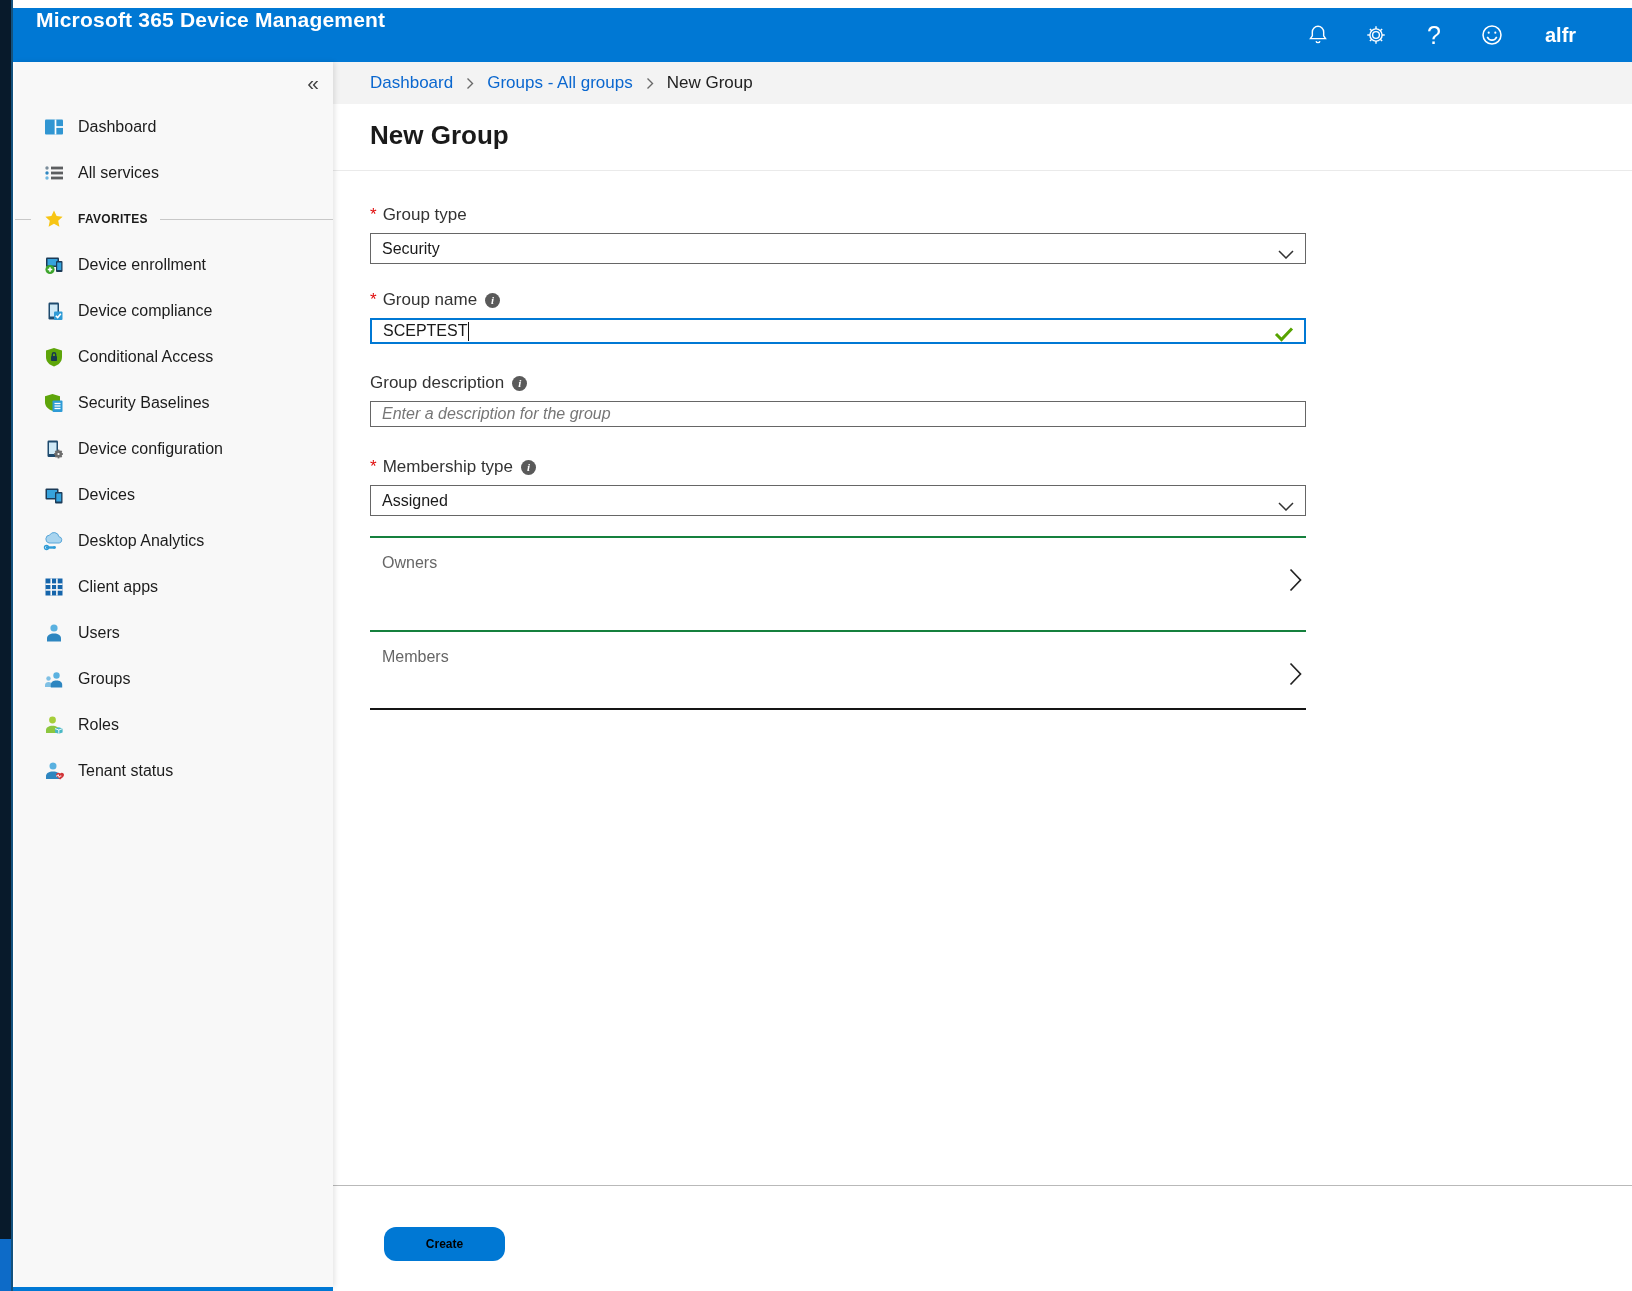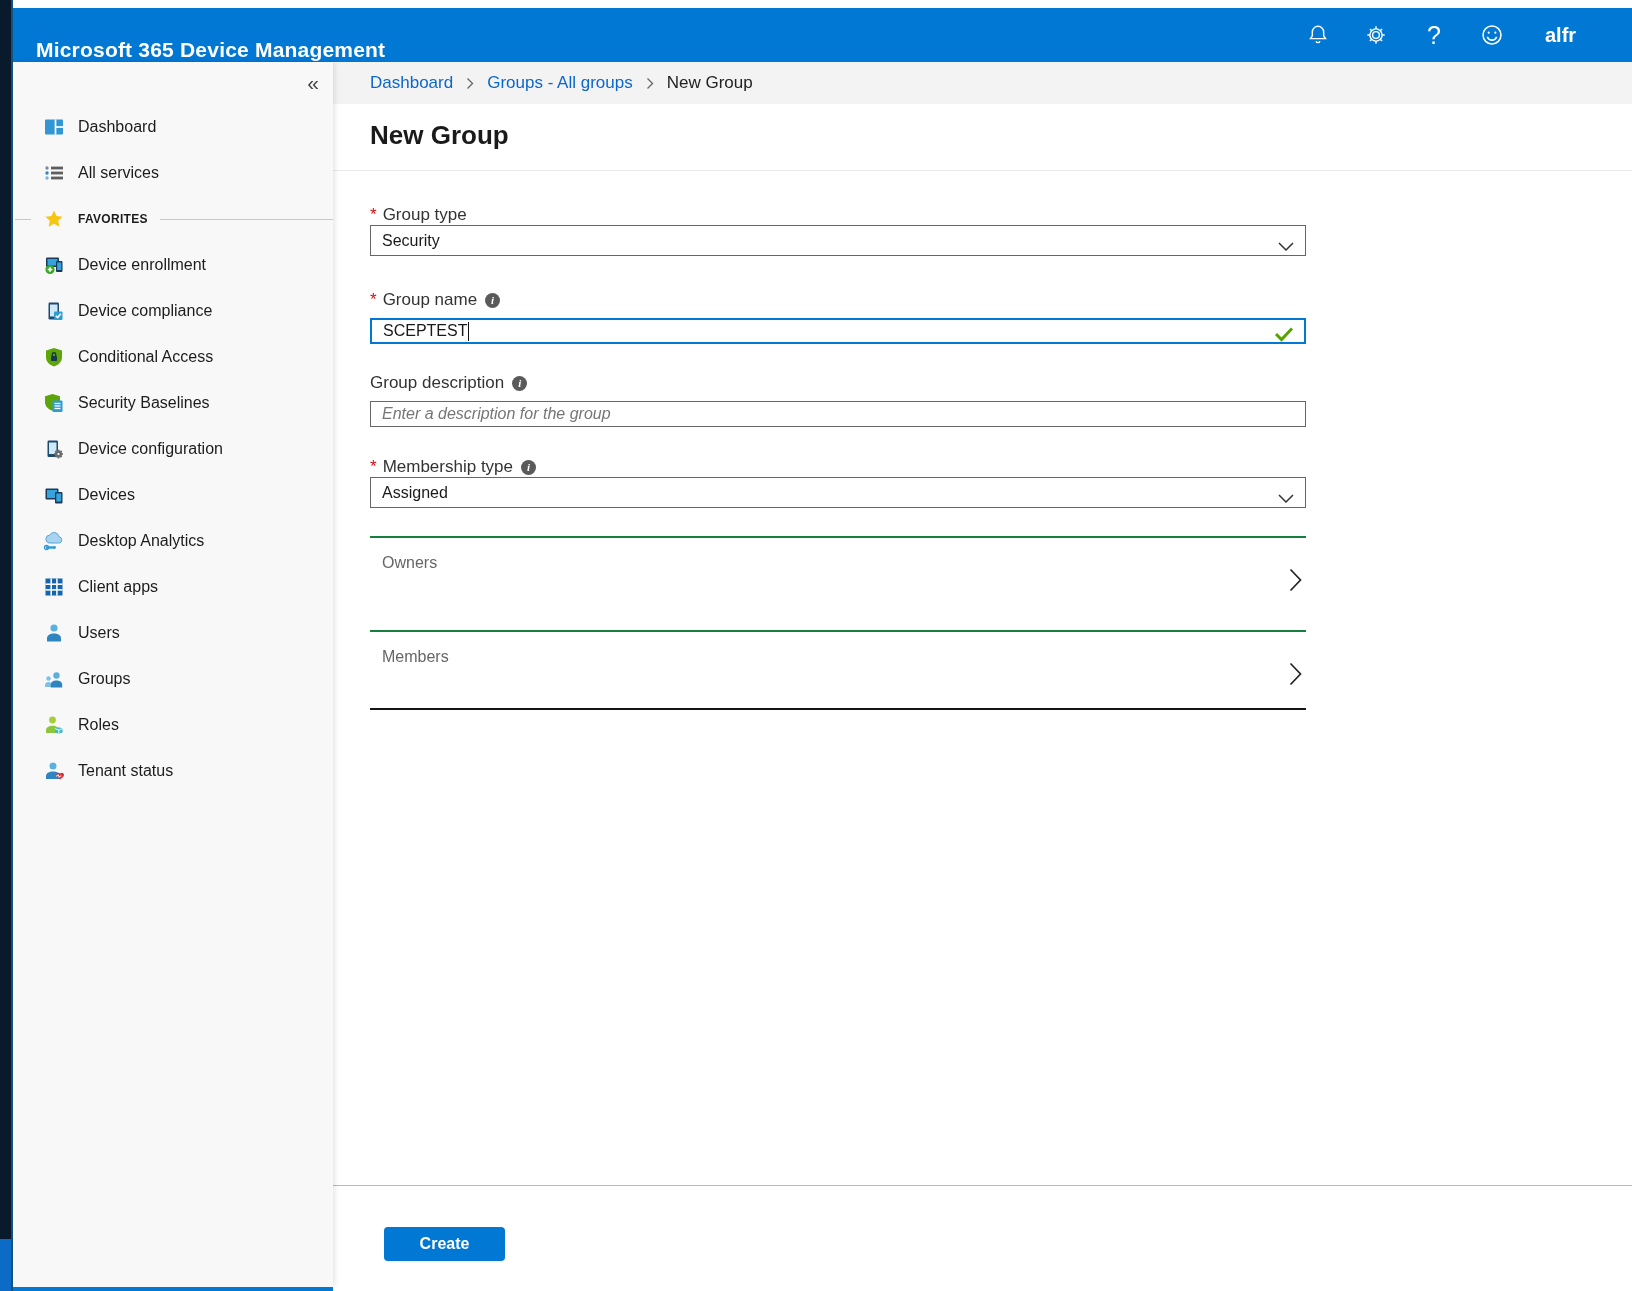--- a/index.html
+++ b/index.html
@@ -2,21 +2,21 @@
 <html><head>
 <meta charset="utf-8">
 <style>
   * { margin:0; padding:0; box-sizing:border-box; }
   html,body { width:1632px; height:1291px; overflow:hidden; }
   body { position:relative; font-family:"Liberation Sans", sans-serif; background:#fff; color:#1a1a1a; }
 
   
   .top-white { position:absolute; top:0; left:0; width:100%; height:8px; background:#fff; }
   .topbar { position:absolute; top:8px; left:0; width:100%; height:54px; background:#0078d4;
-            display:flex; align-items:flex-end; }
+            display:flex; align-items:flex-start; }
   .topbar-title { margin-left:36px; color:#fff; font-size:21px; font-weight:bold; letter-spacing:.2px; cursor:pointer; }
   .topbar-right { position:absolute; right:0; top:0; height:54px; display:flex; align-items:center; }
   .tb-icon { width:58px; height:54px; display:flex; align-items:center; justify-content:center; cursor:pointer; }
   .tb-user { color:#fff; font-size:20px; font-weight:bold; margin-left:24px; width:87px; overflow:hidden; white-space:nowrap; cursor:pointer; }
   .qmark { color:#fff; font-size:25px; font-weight:400; }
 
   
   .left-strip { position:absolute; left:0; top:0; width:13px; height:100%; background:#081a2b;
                 border-right:2px solid #14527e; z-index:5; }
   .left-strip .strip-bottom { position:absolute; bottom:0; left:0; width:100%; height:52px; background:#0d6bc8; }
@@ -44,38 +44,38 @@
   .page-title { position:absolute; left:37px; top:58px; font-size:26px; font-weight:bold; color:#1a1a1a; }
   .header-sep { position:absolute; left:0; top:108px; width:100%; border-top:1px solid #eaeaea; }
 
   .form { position:absolute; left:37px; top:108px; width:936px; }
   .field { position:absolute; left:0; width:936px; }
   .f-label { font-size:17px; color:#333; display:flex; align-items:center; }
   .req-star { color:#e00b0b; margin-right:6px; font-size:17px; }
   .info-icon { display:inline-flex; width:15px; height:15px; border-radius:50%; background:#5a5a5a; color:#fff;
                font-size:11px; font-style:italic; font-weight:bold; align-items:center; justify-content:center;
                margin-left:8px; cursor:pointer; font-family:"Liberation Serif", serif; }
-  .selectbox { height:31px; border:1px solid #666; background:#fff; display:flex; align-items:center;
+  .selectbox { margin-top:8px; height:31px; border:1px solid #666; background:#fff; display:flex; align-items:center;
                padding:0 36px 0 11px; font-size:16px; color:#1a1a1a; position:relative; cursor:pointer; }
   .selectbox .chev-down { position:absolute; right:11px; top:11px; }
   .textbox { margin-top:8px; height:26px; border:1px solid #666; background:#fff; display:flex; align-items:center;
              padding:0 11px; font-size:16px; position:relative; cursor:text; }
   .textbox.focused { border:2px solid #0078d4; }
   .caret { display:inline-block; width:1px; height:19px; background:#111; margin-left:1px; }
   .valid-check { position:absolute; right:10px; top:6px; }
   .placeholder { color:#767676; font-style:italic; }
 
   .link-row { position:absolute; left:0; width:936px; height:86px; border-top:2px solid #15803d; cursor:pointer; }
   .link-row .lr-label { position:absolute; left:12px; top:16px; font-size:16px; color:#666; }
   .link-row .lr-chev { position:absolute; right:4px; top:30px; }
   .rows-end { position:absolute; left:0; width:936px; border-top:2px solid #151515; }
 
   .footer-sep { position:absolute; left:0; top:1123px; width:100%; border-top:1px solid #b9b9b9; }
-  .create-btn { position:absolute; left:51px; top:1165px; width:121px; height:34px; background:#0078d4; color:#ffffff;
-                font-size:16px; font-weight:bold; border:none; border-radius:4px; cursor:pointer;
+  .create-btn { position:absolute; left:51px; top:1165px; width:121px; height:34px; background:#0078d4; color:#000000;
+                font-size:12px; font-weight:bold; border:none; border-radius:12px; cursor:pointer;
                 font-family:"Liberation Sans", sans-serif; }
 </style>
 </head>
 <body>
 
 <div class="top-white"></div>
 
 <div class="topbar">
   <div class="topbar-title">Microsoft 365 Device Management</div>
   <div class="topbar-right">

